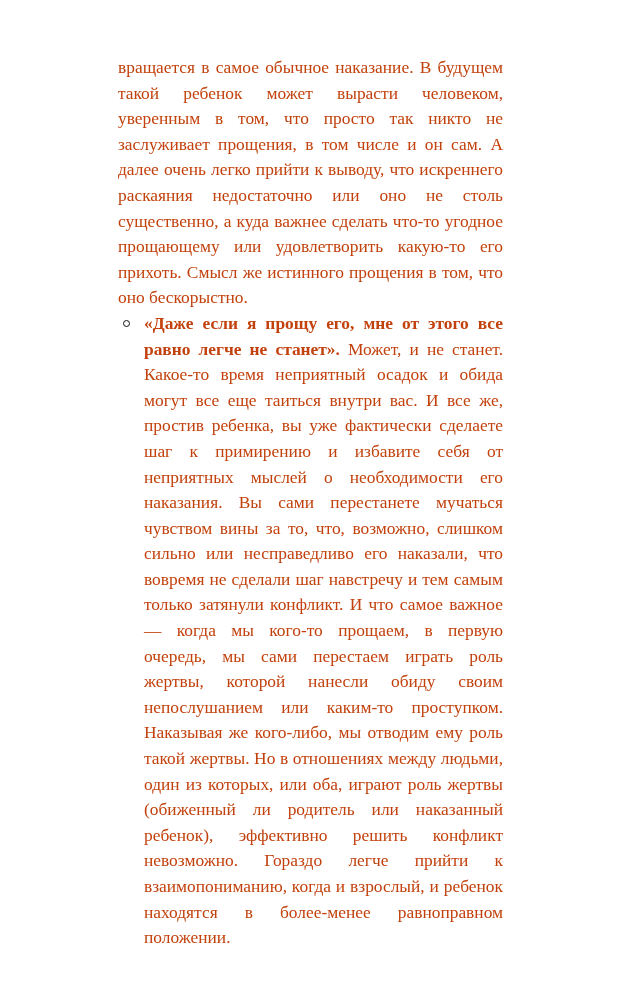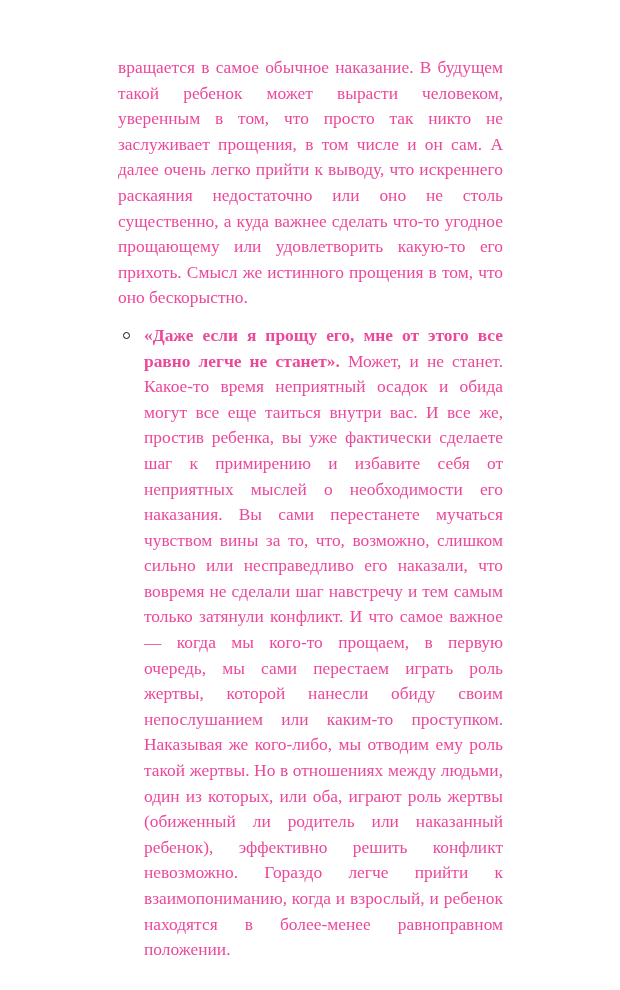--- a/index.html
+++ b/index.html
@@ -58,28 +58,28 @@
     top: 55px;
     width: 385px;
   }
   p.body {
     margin: 0;
     font-size: 17.4px;
     line-height: 25.6px;
     text-align: justify;
     text-justify: inter-word;
     hyphens: manual;
-    color: #ec4899;
+    color: #c2410c;
   }
   .para-1 {
     text-indent: 0;
   }
   .bullet-block {
     position: relative;
-    margin-top: 12px;
+    margin-top: 0;
     padding-left: 26px;
   }
   .bullet-dot {
     position: absolute;
     left: 5px;
     top: 9px;
     width: 7px;
     height: 7px;
     border: 1.6px solid #111111;
     border-radius: 50%;

